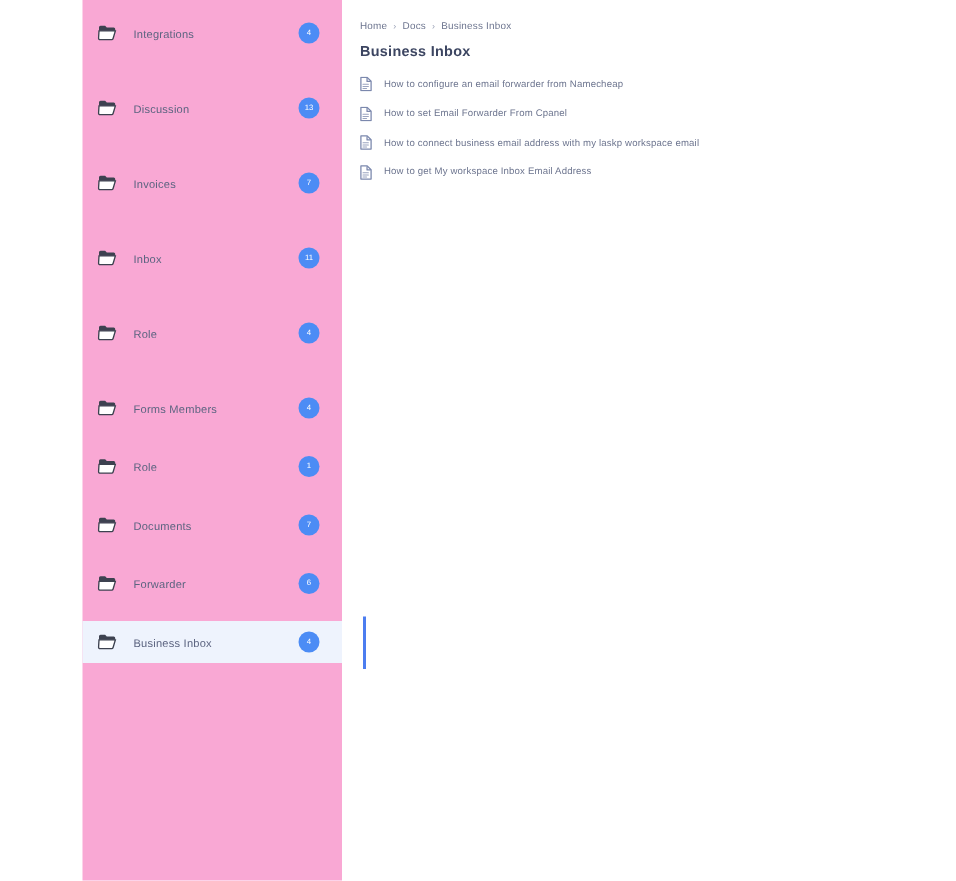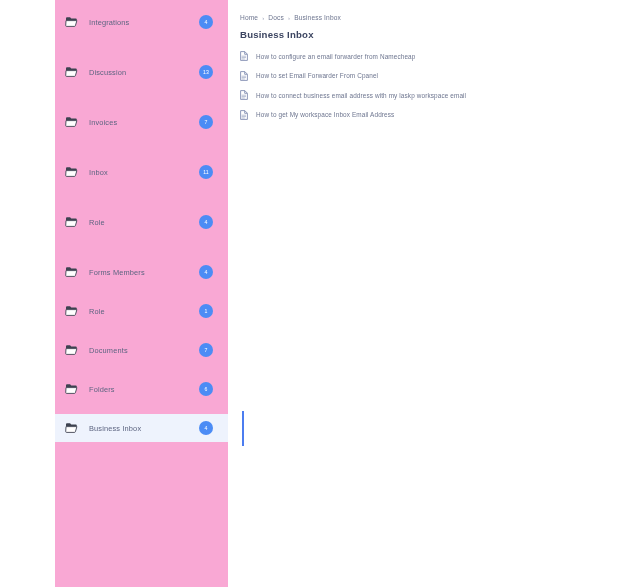--- a/index.html
+++ b/index.html
@@ -251,21 +251,21 @@
           <span class="badge">7</span>
         </div>
         <div class="nav-spacer"></div>
         <div class="nav-item">
           <span class="folder-icon">
             <svg width="13" height="12" viewBox="0 0 13 12" xmlns="http://www.w3.org/2000/svg">
               <path d="M1 2.2a1 1 0 0 1 1-1h3.1l1.1 1.2h4.6a1 1 0 0 1 1 1v1.1H1z" fill="#3d4250"></path>
               <path d="M1 4.6h10.9l-1.5 5.1a1 1 0 0 1-1 .7H1.6a.9.9 0 0 1-.9-.9z" fill="#ffffff" stroke="#3d4250" stroke-width="0.9"></path>
             </svg>
           </span>
-          <span class="nav-label">Folders</span>
+          <span class="nav-label">Forwarder</span>
           <span class="badge">6</span>
         </div>
         <div class="nav-spacer"></div>
         <div class="nav-item active">
           <span class="folder-icon">
             <svg width="13" height="12" viewBox="0 0 13 12" xmlns="http://www.w3.org/2000/svg">
               <path d="M1 2.2a1 1 0 0 1 1-1h3.1l1.1 1.2h4.6a1 1 0 0 1 1 1v1.1H1z" fill="#3d4250"></path>
               <path d="M1 4.6h10.9l-1.5 5.1a1 1 0 0 1-1 .7H1.6a.9.9 0 0 1-.9-.9z" fill="#ffffff" stroke="#3d4250" stroke-width="0.9"></path>
             </svg>
           </span>

